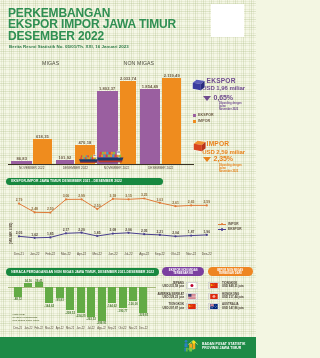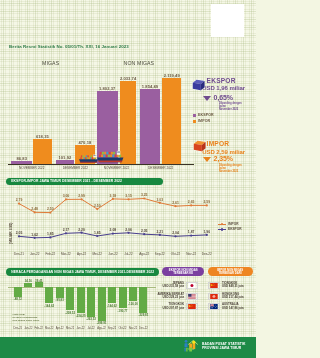--- a/index.html
+++ b/index.html
@@ -61,20 +61,25 @@
 
 
 
 
 </style>
 </head>
 <body>
 
 <div class="grid"></div>
 <div class="wrap">
+ <div id="title">
+      <div>PERKEMBANGAN</div>
+      <div>EKSPOR IMPOR JAWA TIMUR</div>
+      <div>DESEMBER 2022</div>
+    </div>
  <div id="sub">Berita Resmi Statistik No. 05/01/Th. XXI, 16 Januari 2023</div>
  <div id="qr"></div>
  <div id="barchart">
       <div class="bar e" style="left: 11.4px; width: 20.8px; height: 3.5px; top: 105.5px; bottom: auto;"></div>
       <div class="barval" style="left: 8.4px; width: 26.8px; text-align: center; top: 100.5px;">86,83</div>
       <div class="bar i" style="left: 32.6px; width: 19.6px; height: 25.1px; top: 83.9px; bottom: auto;"></div>
       <div class="barval" style="left: 29.6px; width: 25.6px; text-align: center; top: 78.9px;">618,35</div>
       <div class="bar e" style="left: 55.6px; width: 18.6px; height: 4.1px; top: 104.9px; bottom: auto;"></div>
       <div class="barval" style="left: 52.6px; width: 24.6px; text-align: center; top: 99.9px;">101,92</div>
       <div class="bar i" style="left: 74.6px; width: 20.6px; height: 19.1px; top: 89.9px; bottom: auto;"></div>

